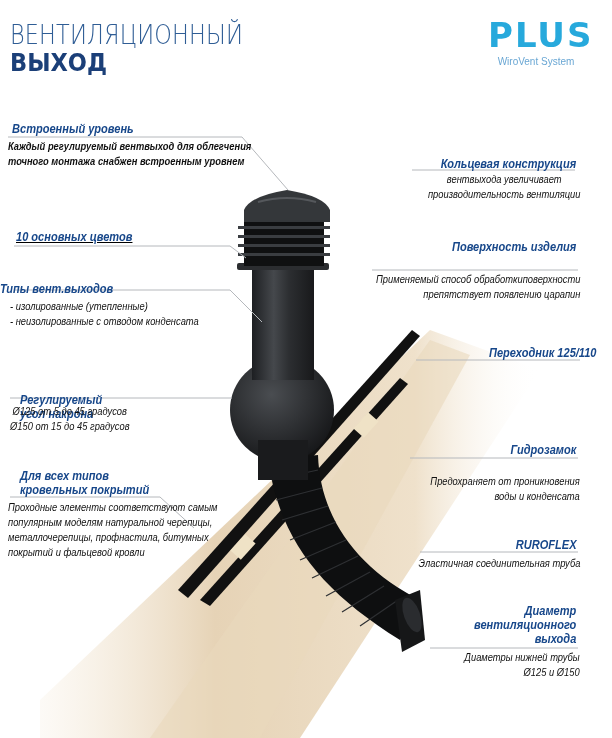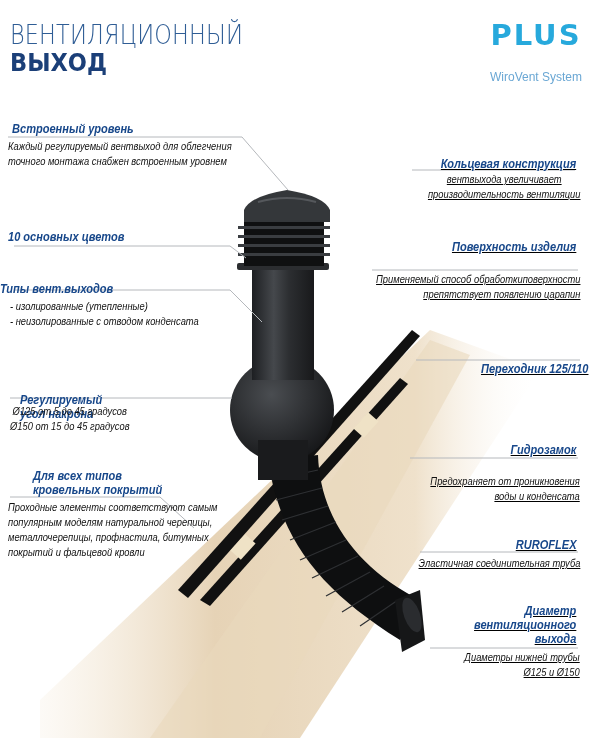--- a/index.html
+++ b/index.html
@@ -1,26 +1,26 @@
 <!DOCTYPE html>
 <html><head>
 <meta charset="utf-8">
 <style>
   html,body{margin:0;padding:0;background:#ffffff;}
   body{width:612px;height:738px;position:relative;overflow:hidden;font-family:"Liberation Sans",sans-serif;}
   .abs{position:absolute;}
   .title1{left:10px;top:20px;font-size:26px;color:#2f5d95;letter-spacing:0.2px;font-family:"DejaVu Sans",sans-serif;font-weight:300;transform:scaleX(0.86);transform-origin:left top;}
   .title2{left:10px;top:48px;font-size:25px;color:#1b3f78;font-weight:bold;font-family:"DejaVu Sans",sans-serif;transform:scaleX(0.9);transform-origin:left top;}
   .logo{left:488px;top:20px;width:96px;text-align:center;}
-  .logo-main{font-family:"DejaVu Sans",sans-serif;font-weight:bold;font-size:29px;color:#27a9dc;letter-spacing:2px;line-height:30px;}
-  .logo-sub{font-size:12px;color:#6aa7d4;margin-top:20px;}
+  .logo-main{font-family:"DejaVu Sans",sans-serif;font-weight:bold;font-size:34px;color:#27a9dc;letter-spacing:2px;line-height:30px;}
+  .logo-sub{font-size:10px;color:#6aa7d4;margin-top:6px;}
   .hd{font-family:"Liberation Sans",sans-serif;font-weight:bold;font-style:italic;color:#17478a;font-size:13px;line-height:14px;transform:scaleX(0.85);white-space:nowrap;}
   .tx{font-family:"Liberation Sans",sans-serif;font-style:italic;color:#111;font-size:11px;line-height:15px;transform:scaleX(0.85);white-space:nowrap;}
   .L .hd,.L .tx{transform-origin:left top;}
-  .R{text-align:right;text-decoration:underline;}
+  .R{text-align:right;}
   .R .hd,.R .tx{transform-origin:right top;}
   svg.scene{position:absolute;left:0;top:0;}
 </style>
 </head>
 <body>
 
 <svg class="scene" width="612" height="738" viewBox="0 0 612 738">
   <defs>
     <linearGradient id="wood" x1="0" y1="0" x2="1" y2="0">
       <stop offset="0" stop-color="#f3e7d4" stop-opacity="0.2"></stop>
@@ -106,47 +106,47 @@
 <div class="abs title2">ВЫХОД</div>
 
 <div class="abs logo">
   <div class="logo-main">PLUS</div>
   <div class="logo-sub">WiroVent System</div>
 </div>
 
 <div class="abs L" style="left:12px;top:122px;text-align:center;">
   <div class="hd">Встроенный уровень</div>
 </div>
-<div class="abs L" style="left:8px;top:139px;">
+<div class="abs L" style="left:8px;top:139px;font-weight:bold;">
   <div class="tx">Каждый регулируемый вентвыход для облегчения</div>
   <div class="tx">точного монтажа снабжен встроенным уровнем</div>
 </div>
 
-<div class="abs L" style="left:8px;top:230px;">
+<div class="abs L" style="left:16px;top:230px;text-decoration:underline;">
   <div class="hd">10 основных цветов</div>
 </div>
 
 <div class="abs L" style="left:0;top:282px;">
   <div class="hd">Типы вент.выходов</div>
 </div>
 <div class="abs L" style="left:10px;top:299px;">
   <div class="tx">- изолированные (утепленные)</div>
   <div class="tx">- неизолированные с отводом конденсата</div>
 </div>
 
 <div class="abs L" style="left:20px;top:369px;margin-top:24px;">
   <div class="hd">Регулируемый</div>
   <div class="hd">угол накрона</div>
 </div>
 <div class="abs L" style="left:10px;top:404px;text-align:center;">
   <div class="tx">Ø125 от 5 до 45 градусов</div>
   <div class="tx">Ø150 от 15 до 45 градусов</div>
 </div>
 
-<div class="abs L" style="left:20px;top:469px;margin-left:13px;">
+<div class="abs L" style="left:20px;top:469px;">
   <div class="hd">Для всех типов</div>
   <div class="hd">кровельных покрытий</div>
 </div>
 <div class="abs L" style="left:8px;top:500px;">
   <div class="tx">Проходные элементы соответствуют самым</div>
   <div class="tx">популярным моделям натуральной черепицы,</div>
   <div class="tx">металлочерепицы, профнастила, битумных</div>
   <div class="tx">покрытий и фальцевой кровли</div>
 </div>
 
@@ -159,21 +159,21 @@
 </div>
 
 <div class="abs R" style="right:36px;top:240px;">
   <div class="hd">Поверхность изделия</div>
 </div>
 <div class="abs R" style="right:32px;top:272px;">
   <div class="tx">Применяемый способ обработкиповерхности</div>
   <div class="tx">препятствует появлению царапин</div>
 </div>
 
-<div class="abs R" style="right:24px;top:346px;margin-top:16px;">
+<div class="abs R" style="right:16px;top:346px;">
   <div class="hd">Переходник 125/110</div>
 </div>
 
 <div class="abs R" style="right:36px;top:443px;">
   <div class="hd">Гидрозамок</div>
 </div>
 <div class="abs R" style="right:32px;top:458px;margin-top:16px;">
   <div class="tx">Предохраняет от проникновения</div>
   <div class="tx">воды и конденсата</div>
 </div>

